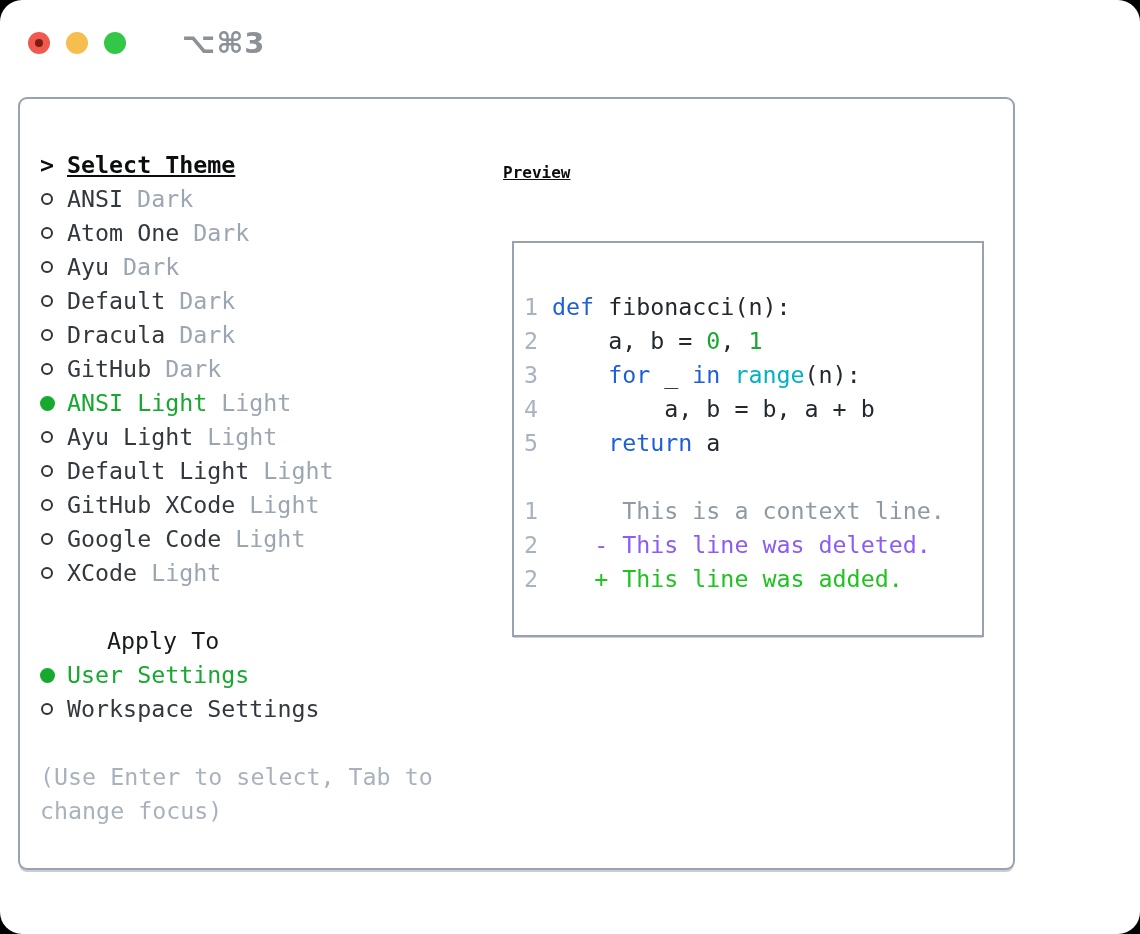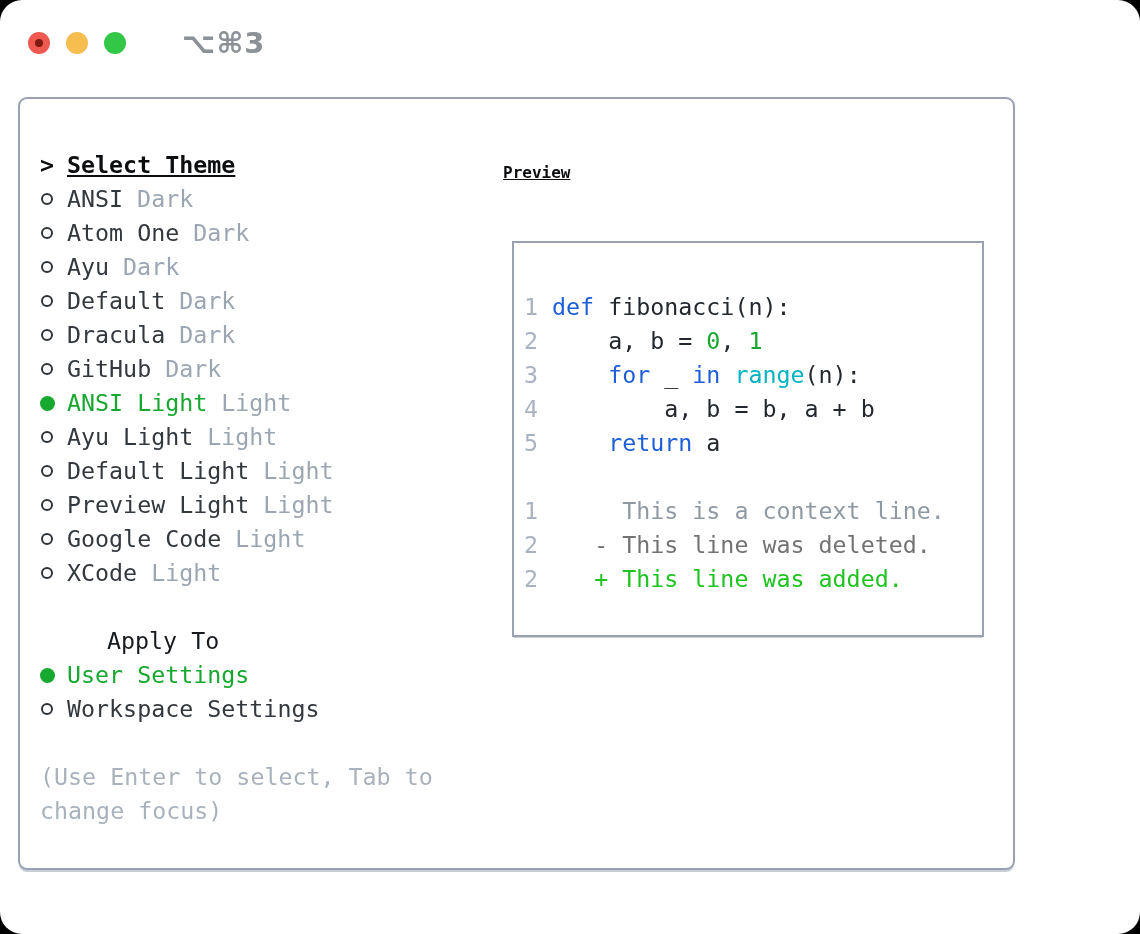--- a/index.html
+++ b/index.html
@@ -53,21 +53,21 @@
     box-shadow:0 2px 0 -1px #ccd1d8;
     padding:47px 0 0 10px;overflow:hidden;margin-top:37px;
   }
   .pline{height:34px;line-height:34px;white-space:pre;font-size:23.3px;}
   .ln{color:#a9b3c0;}
   .c-kw{color:#1e5ed8;}
   .c-fn{color:#00b2c2;}
   .c-num{color:#17a82f;}
   .c-fg{color:#23282e;}
   .c-ctx{color:#8f99a4;}
-  .c-del{color:#737373;}
+  .c-del{color:#8b5cf6;}
   .c-add{color:#1fc31f;}
 </style>
 </head>
 <body>
 
 <div class="window">
 
   <div class="titlebar">
     <span class="tl red">
         <span class="tl-dot"></span>
@@ -88,21 +88,21 @@
       <div id="theme-list">
           <div class="row"><span class="bullet-cell"><span class="radio"></span></span><span class="theme-label">ANSI</span><span class="tag">Dark</span></div>
           <div class="row"><span class="bullet-cell"><span class="radio"></span></span><span class="theme-label">Atom One</span><span class="tag">Dark</span></div>
           <div class="row"><span class="bullet-cell"><span class="radio"></span></span><span class="theme-label">Ayu</span><span class="tag">Dark</span></div>
           <div class="row"><span class="bullet-cell"><span class="radio"></span></span><span class="theme-label">Default</span><span class="tag">Dark</span></div>
           <div class="row"><span class="bullet-cell"><span class="radio"></span></span><span class="theme-label">Dracula</span><span class="tag">Dark</span></div>
           <div class="row"><span class="bullet-cell"><span class="radio"></span></span><span class="theme-label">GitHub</span><span class="tag">Dark</span></div>
           <div class="row selected"><span class="bullet-cell"><span class="radio"></span></span><span class="theme-label">ANSI Light</span><span class="tag">Light</span></div>
           <div class="row"><span class="bullet-cell"><span class="radio"></span></span><span class="theme-label">Ayu Light</span><span class="tag">Light</span></div>
           <div class="row"><span class="bullet-cell"><span class="radio"></span></span><span class="theme-label">Default Light</span><span class="tag">Light</span></div>
-          <div class="row"><span class="bullet-cell"><span class="radio"></span></span><span class="theme-label">Preview Light</span><span class="tag">Light</span></div>
+          <div class="row"><span class="bullet-cell"><span class="radio"></span></span><span class="theme-label">GitHub XCode</span><span class="tag">Light</span></div>
           <div class="row"><span class="bullet-cell"><span class="radio"></span></span><span class="theme-label">Google Code</span><span class="tag">Light</span></div>
           <div class="row"><span class="bullet-cell"><span class="radio"></span></span><span class="theme-label">XCode</span><span class="tag">Light</span></div>
         </div>
 
       <div class="spacer"></div>
 
       <div class="row">
         <span class="bullet-cell"></span>
         <span class="subheading">Apply To</span>
       </div>

